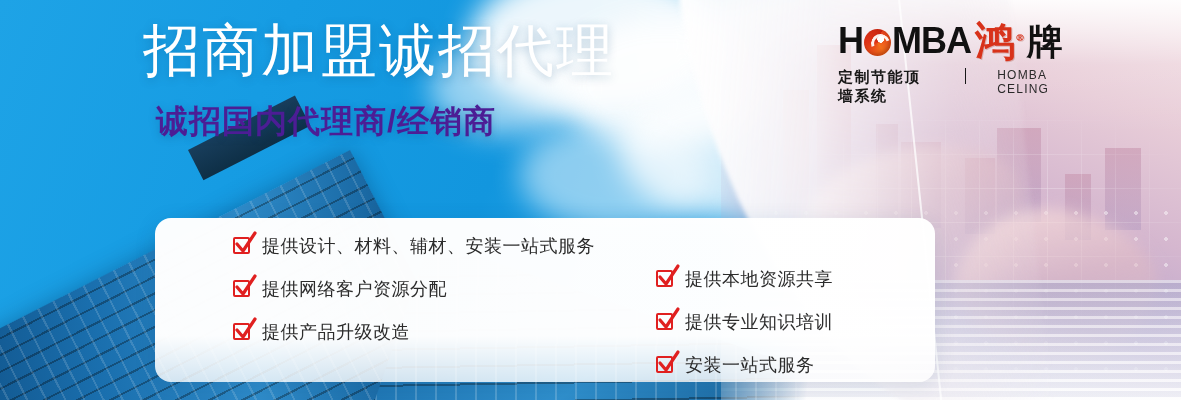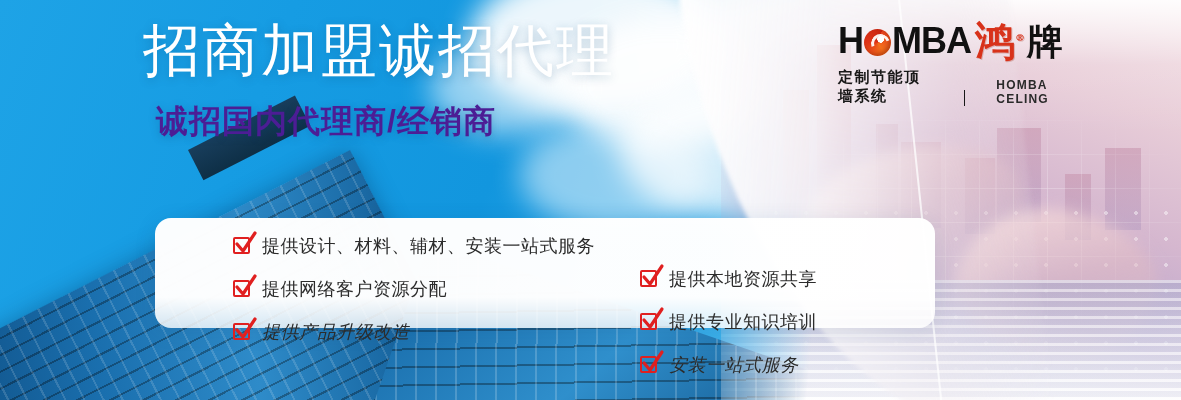--- a/index.html
+++ b/index.html
@@ -170,38 +170,38 @@
     font-size:40px;font-weight:700;color:#d8321a;margin-left:4px;
     font-family:"DejaVu Serif","Liberation Serif",serif;
     position:relative;line-height:.95;
     text-shadow:1px 1px 0 rgba(150,30,10,.25);
   }
   .reg{font-size:10px;vertical-align:super;color:#d8321a;font-weight:700;}
   .logo-pai{
     font-size:36px;font-weight:700;color:#111111;margin-left:2px;
     font-family:"DejaVu Serif","Liberation Serif",serif;line-height:1;
   }
-  .logo-row2{display:flex;align-items:flex-end;margin-top:6px;gap:24px;}
+  .logo-row2{display:flex;align-items:flex-start;margin-top:6px;gap:24px;}
   .logo-cn{font-size:15px;font-weight:700;color:#181818;letter-spacing:1.5px;}
   .logo-div{width:2px;height:16px;background:#181818;margin:0 7px;}
-  .logo-en{font-size:12px;font-weight:700;color:#2a2a2a;letter-spacing:1.2px;}
+  .logo-en{font-size:12px;font-weight:400;color:#2a2a2a;letter-spacing:1.2px;}
 
   
   .card{
-    position:absolute;left:155px;top:218px;width:780px;height:110px;
+    position:absolute;left:155px;top:218px;width:780px;height:164px;
     background:linear-gradient(180deg, rgba(255,255,255,.985) 0%, rgba(255,255,255,.985) 72%, rgba(255,255,255,.80) 100%);
     border-radius:16px;
     box-shadow:0 4px 22px rgba(20,60,100,.10);
     text-align:center;
   }
   .col{position:absolute;}
   .col-left{left:78px;top:11px;}
-  .col-right{left:485px;top:44px;}
+  .col-right{left:501px;top:44px;}
   .item{display:flex;align-items:center;height:33px;margin-bottom:10px;white-space:nowrap;}
-  .item:last-child{margin-bottom:0;font-style:italic;}
+  .item:last-child{margin-bottom:0;}
   .chk{
     position:relative;width:17px;height:17px;flex:0 0 17px;
     border:2px solid #e02020;border-radius:2px;margin-right:12px;
   }
   .chk svg{position:absolute;left:-1px;top:-7px;width:23px;height:23px;overflow:visible;}
   .item-text{
     font-size:18px;color:#2c2c2c;font-weight:400;letter-spacing:.5px;
     font-family:"Liberation Sans","DejaVu Sans",sans-serif;
   }
 </style>

